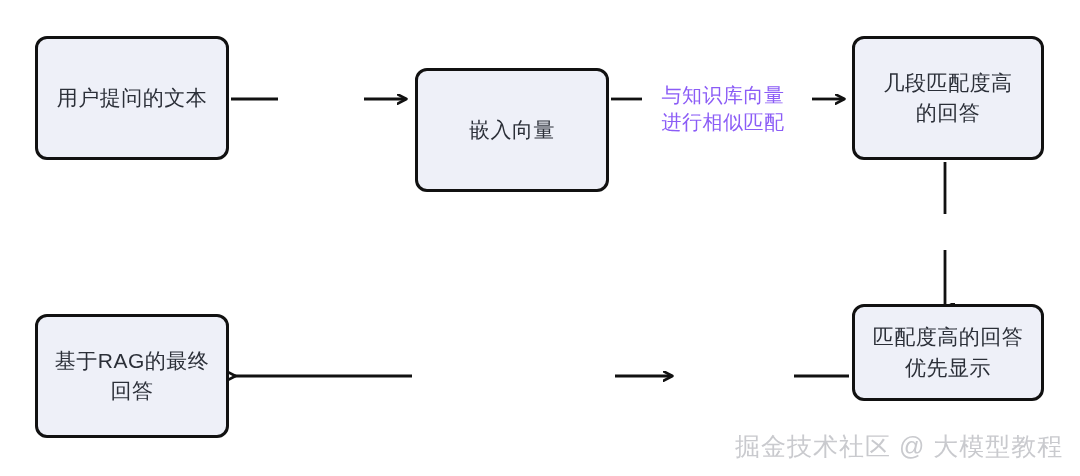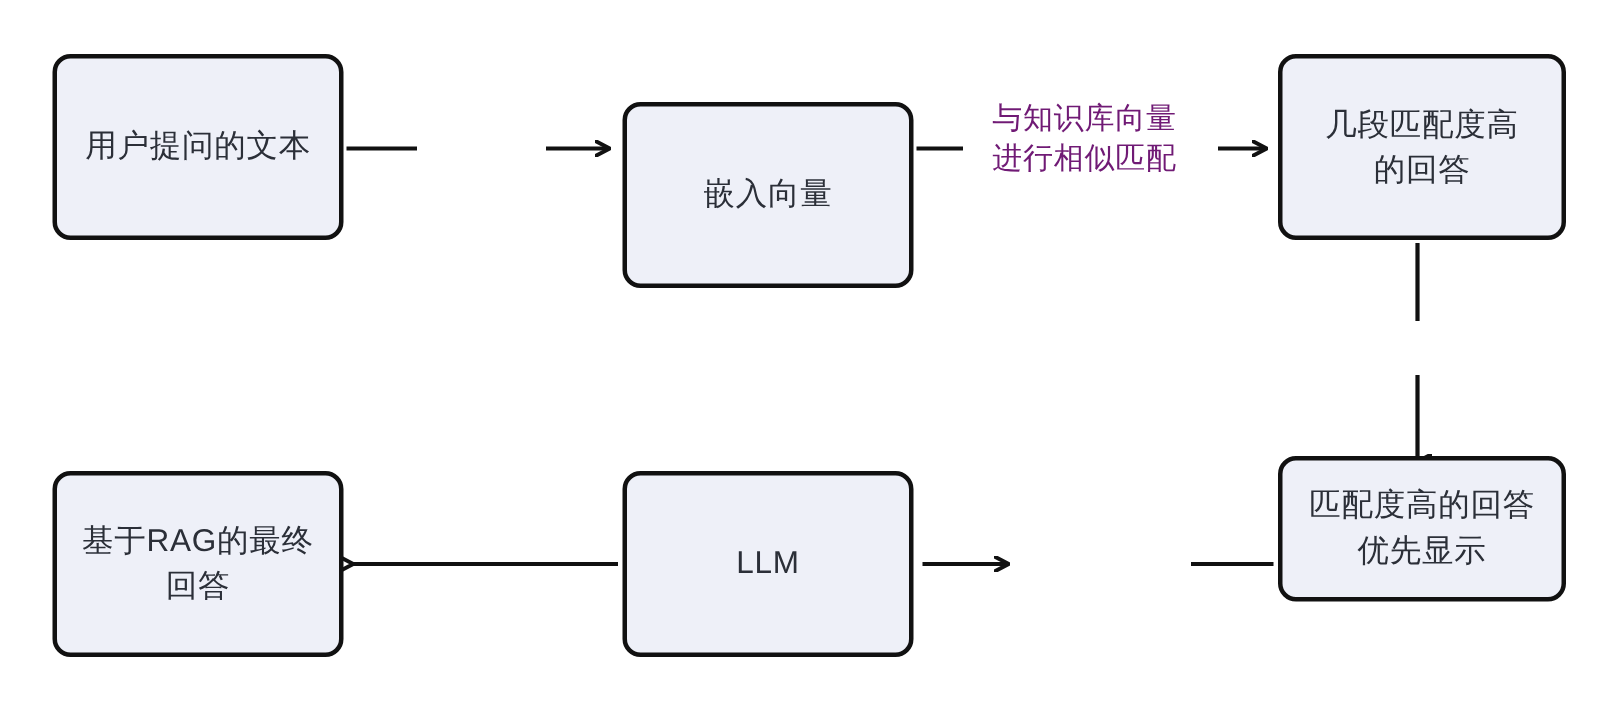--- a/index.html
+++ b/index.html
@@ -42,27 +42,28 @@
   #node-user-text   { left: 35px;  top: 36px;  width: 194px; height: 124px; }
   #node-embed-vec   { left: 415px; top: 36px;  width: 194px; height: 124px; margin-top: 32px; }
   #node-top-matches { left: 852px; top: 36px;  width: 192px; height: 124px; font-family: Liberation Serif, serif; }
   #node-prioritized { left: 852px; top: 304px; width: 192px; height: 97px; }
   #node-llm         { left: 415px; top: 314px; width: 194px; height: 124px; }
   #node-final-answer{ left: 35px;  top: 314px; width: 194px; height: 124px; }
 
   
   .edge-label {
     position: absolute;
-    color: #701a75;
+    color: #8b5cf6;
     font-size: 20px;
     line-height: 1.35;
     text-align: center;
     white-space: pre-line;
     letter-spacing: 0.5px;
     font-family: "Liberation Sans", "DejaVu Sans", sans-serif;
+    margin-top: 16px;
   }
   #label-embed      { left: 280px; top: 88px;  width: 80px; }
   #label-similarity { left: 640px; top: 66px;  width: 166px; }
   #label-rerank     { left: 895px; top: 218px; width: 100px; }
   #label-prompt     { left: 680px; top: 362px; width: 110px; }
 
   
   #edges {
     position: absolute;
     left: 0;
@@ -127,29 +128,27 @@
   <div class="node" id="node-top-matches">
     <span class="node-text">几段匹配度高
 的回答</span>
   </div>
 
   <div class="node" id="node-prioritized">
     <span class="node-text">匹配度高的回答
 优先显示</span>
   </div>
 
-  <div class="node" id="node-llm">
-    <span class="node-text">LLM</span>
-  </div>
 
   <div class="node" id="node-final-answer">
     <span class="node-text">基于RAG的最终
 回答</span>
   </div>
 
 
   <div class="edge-label" id="label-similarity">与知识库向量
 进行相似匹配</div>
 
 
 
+  <div id="watermark">掘金技术社区 @ 大模型教程</div>
 
 </div>
 
 </body></html>

